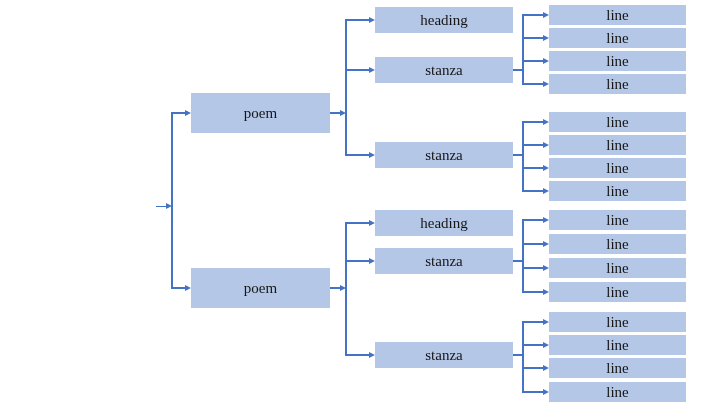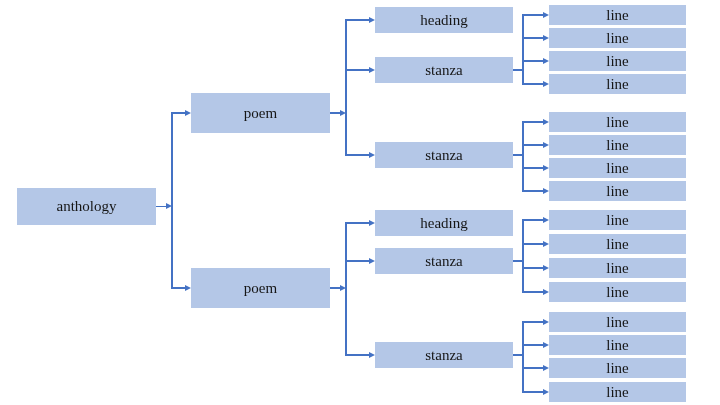--- a/index.html
+++ b/index.html
@@ -27,21 +27,20 @@
     border-top: 3.5px solid transparent;
     border-bottom: 3.5px solid transparent;
     border-left-width: 6px;
     border-left-style: solid;
   }
 </style>
 </head>
 <body style="background: rgb(255, 255, 255);">
 
 <div class="canvas" id="canvas">
-    <div class="node" style="left: 17px; top: 188px; width: 139px; height: 37px; background: rgb(180, 199, 231); color: rgb(22, 22, 22);">anthology</div>
     <div class="hline" style="left: 156px; top: 205.75px; width: 12px; height: 1.5px; background: rgb(68, 114, 196);"></div>
     <div class="arrow" style="left: 166px; top: 203px; border-left-color: rgb(68, 114, 196);"></div>
     <div class="node" style="left: 191px; top: 93px; width: 139px; height: 40px; background: rgb(180, 199, 231); color: rgb(22, 22, 22);">poem</div>
     <div class="hline" style="left: 330px; top: 112.25px; width: 12px; height: 1.5px; background: rgb(68, 114, 196);"></div>
     <div class="arrow" style="left: 340px; top: 109.5px; border-left-color: rgb(68, 114, 196);"></div>
     <div class="node" style="left: 375px; top: 7px; width: 138px; height: 26px; background: rgb(180, 199, 231); color: rgb(22, 22, 22);">heading</div>
     <div class="node" style="left: 375px; top: 57px; width: 138px; height: 26px; background: rgb(180, 199, 231); color: rgb(22, 22, 22);">stanza</div>
     <div class="hline" style="left: 513px; top: 69.25px; width: 11px; height: 1.5px; background: rgb(68, 114, 196);"></div>
     <div class="node" style="left: 549px; top: 5px; width: 137px; height: 20px; background: rgb(180, 199, 231); color: rgb(22, 22, 22);">line</div>
     <div class="node" style="left: 549px; top: 28px; width: 137px; height: 20px; background: rgb(180, 199, 231); color: rgb(22, 22, 22);">line</div>

